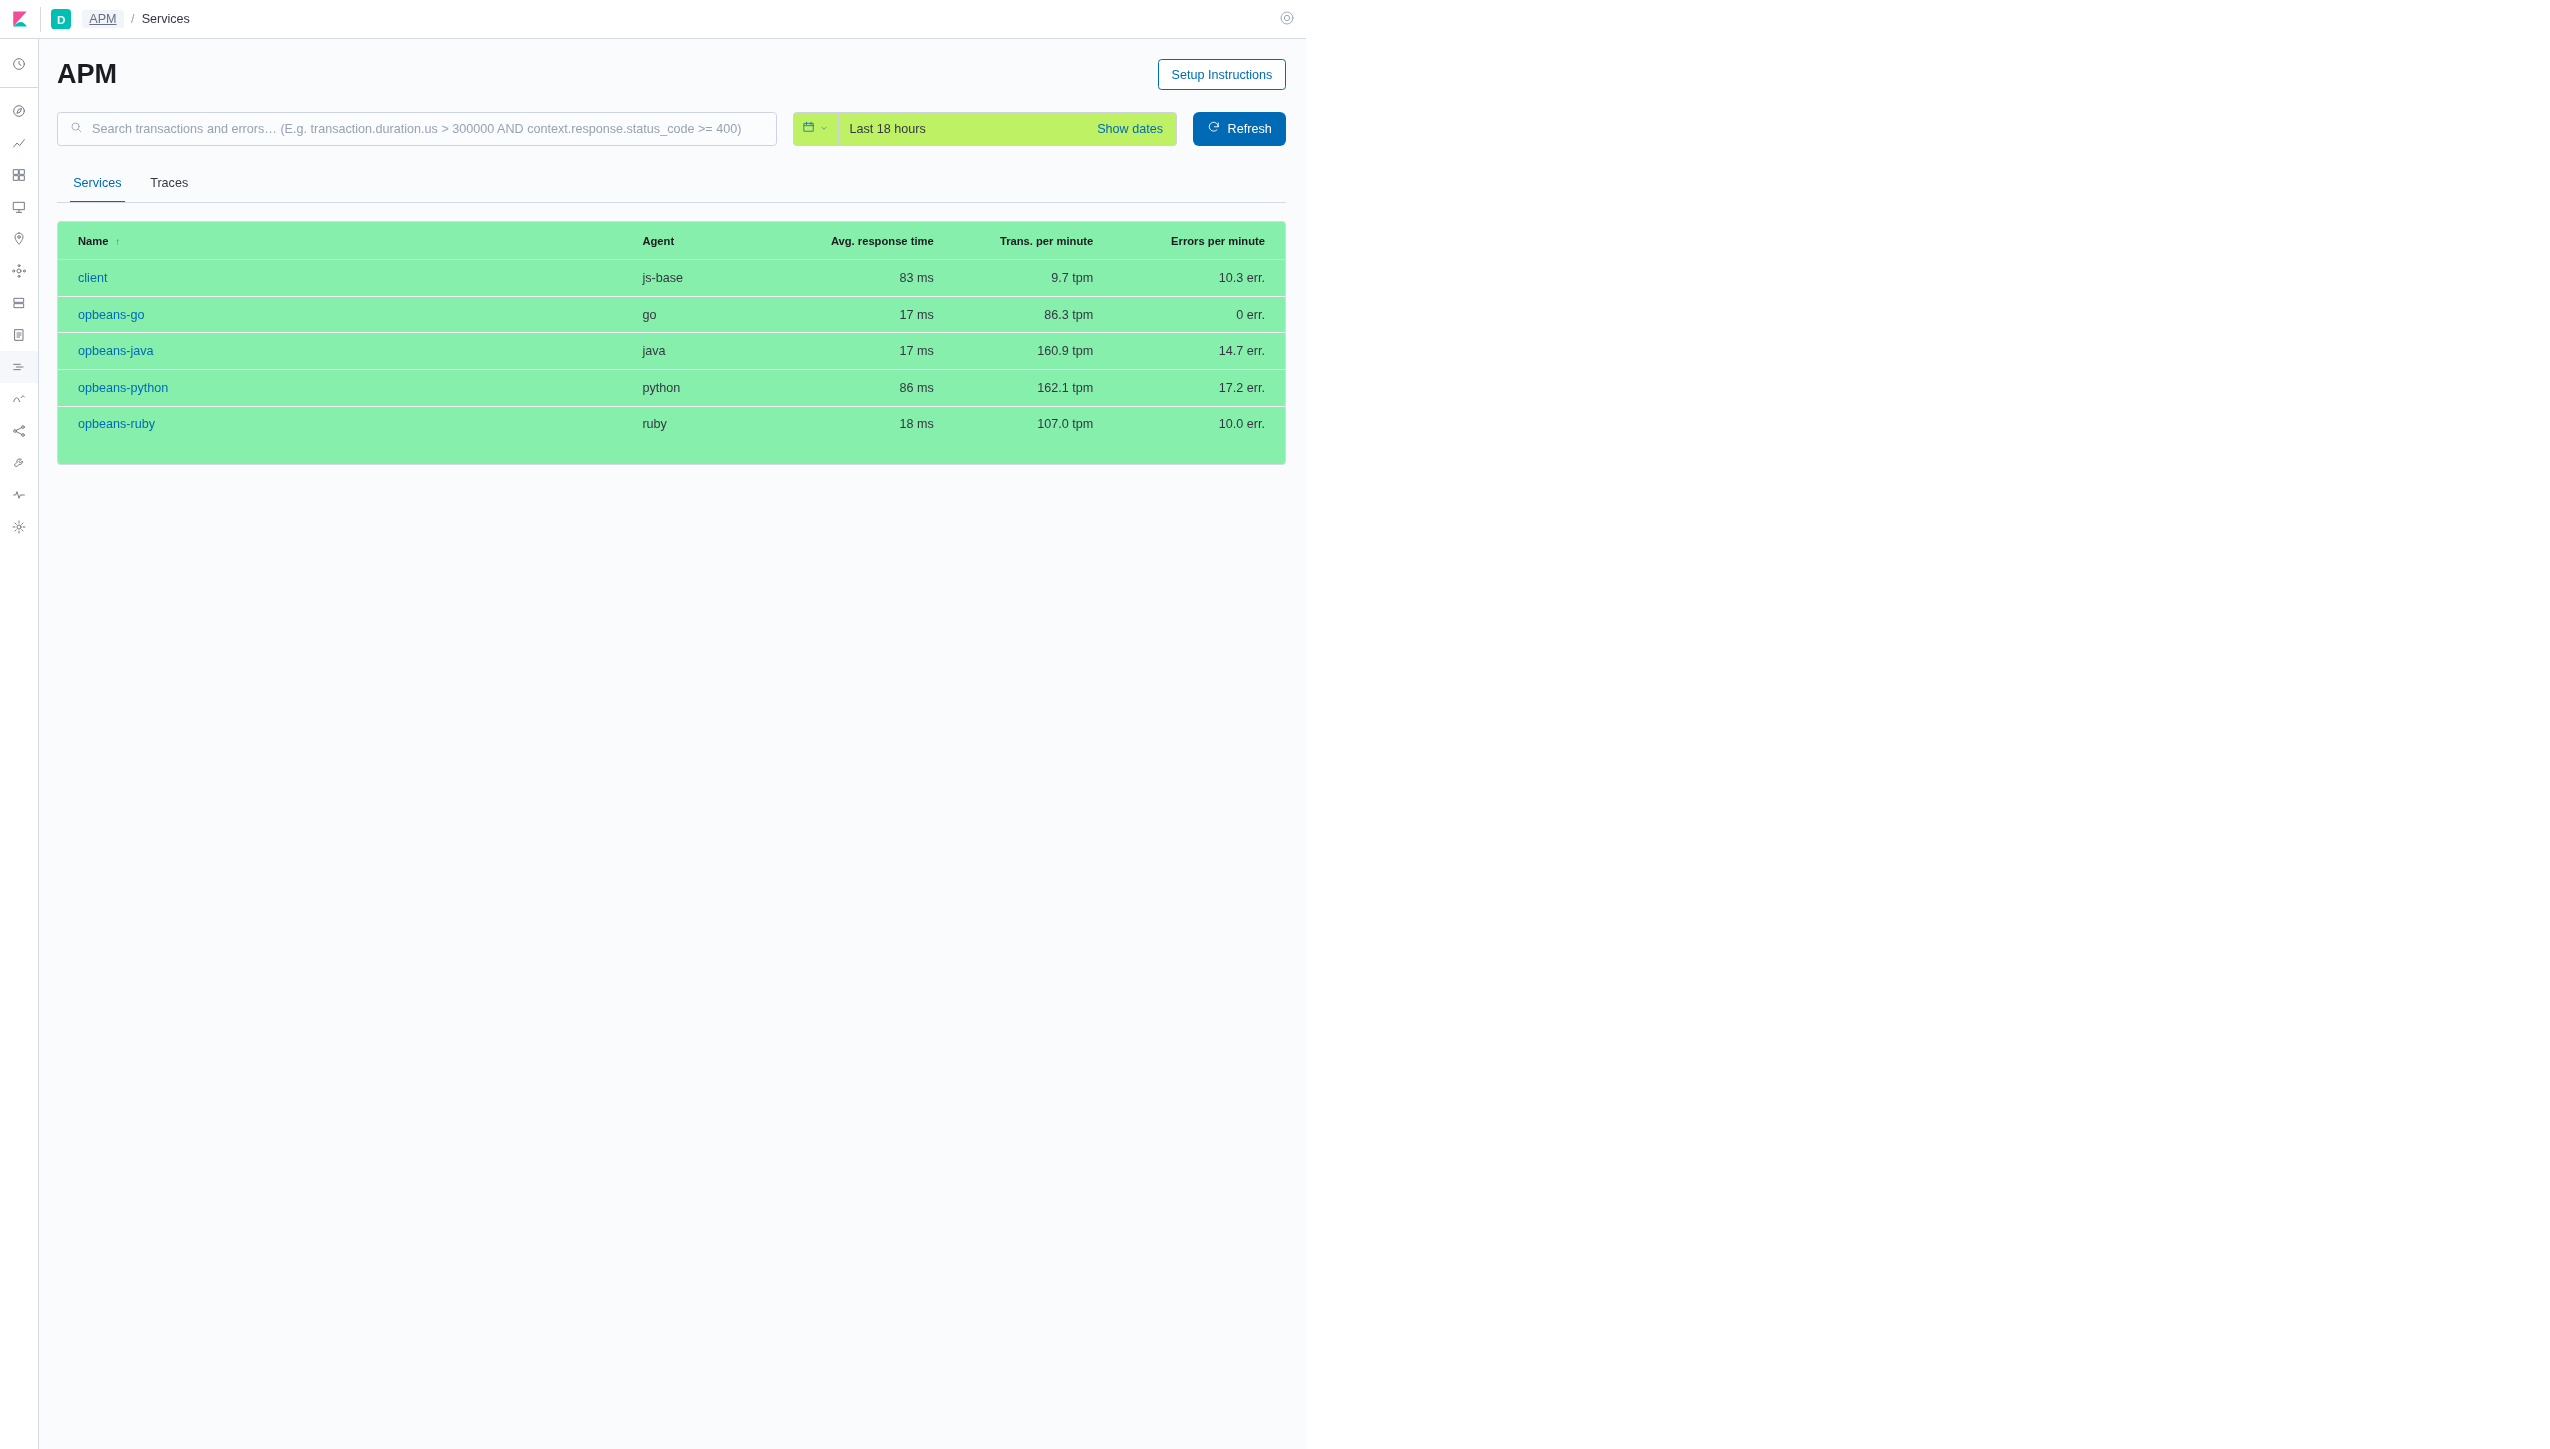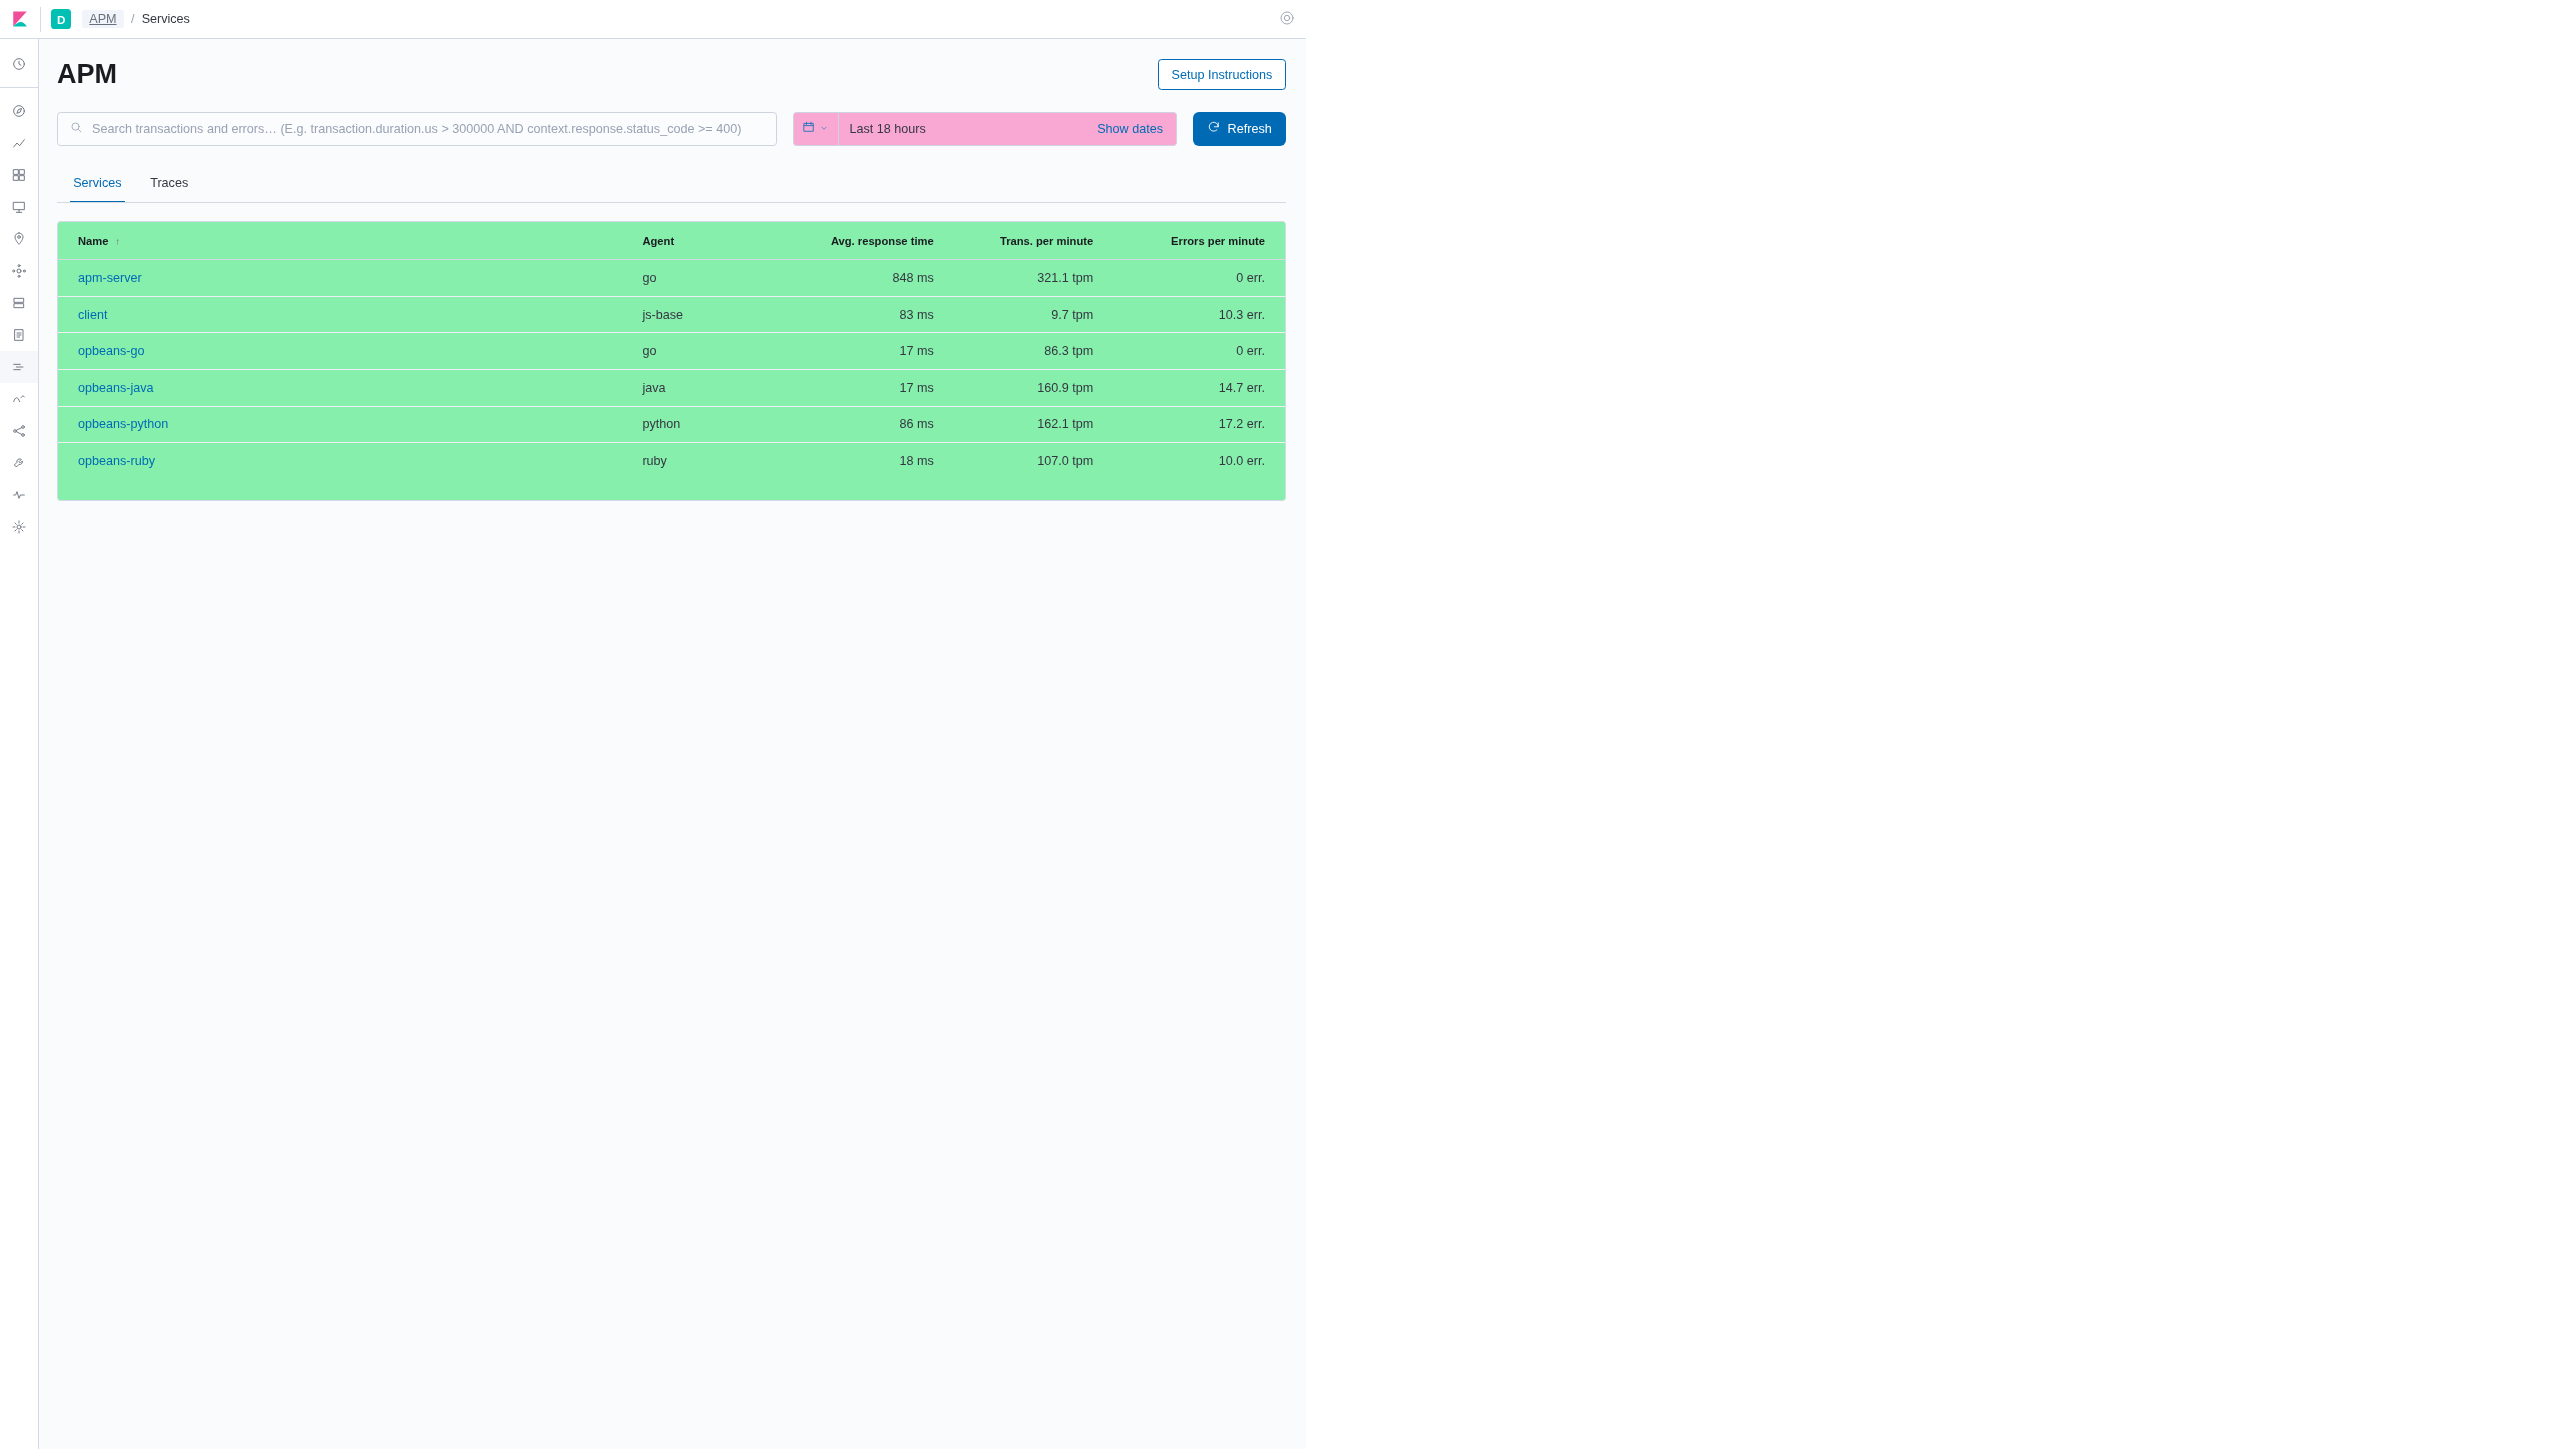--- a/index.html
+++ b/index.html
@@ -73,21 +73,21 @@
     border:0.9px solid #cdd3df; border-radius:3.6px; background:#fbfcfd;
     padding:0 10.8px; height:34px;
   }
   .search-box input {
     border:none; outline:none; background:transparent; flex:1;
     font-size:12.6px; color:#343741;
   }
   .search-box input::placeholder { color:#98a2b3; }
   .datepicker {
     display:flex; align-items:center; border:0.9px solid #cdd3df;
-    border-radius:3.6px; background:#f9a8d4; height:34px; width:384px;
+    border-radius:3.6px; background:#bef264; height:34px; width:384px;
   }
   .dp-btn { width:45px; display:flex; align-items:center; justify-content:center;
     gap:3.6px; border-right:0.9px solid #cdd3df; color:#006bb4; height:100%;}
   .dp-range { flex:1; padding:0 10.8px; color:#343741; }
   .dp-showdates { color:#006bb4; padding:0 12.6px; font-size:12.6px;}
   .btn-primary {
     background:#006bb4; color:#fff; border:none; border-radius:6px;
     padding:0 14.3px; height:34px; font-size:12.6px; display:flex;
     align-items:center; gap:7.2px; cursor:pointer;
   }
@@ -298,27 +298,20 @@
                 <span class="sort-icon">↑</span>
               </th>
               <th style="width:13%;">Agent</th>
               <th class="right" style="width:14%;">Avg. response time</th>
               <th class="right" style="width:13%;">Trans. per minute</th>
               <th class="right" style="width:14%;">Errors per minute</th>
             </tr>
           </thead>
           <tbody id="services-tbody">
               <tr>
-                <td><span class="svc-link">apm-server</span></td>
-                <td>go</td>
-                <td class="right">848 ms</td>
-                <td class="right">321.1 tpm</td>
-                <td class="right">0 err.</td>
-              </tr>
-              <tr>
                 <td><span class="svc-link">client</span></td>
                 <td>js-base</td>
                 <td class="right">83 ms</td>
                 <td class="right">9.7 tpm</td>
                 <td class="right">10.3 err.</td>
               </tr>
               <tr>
                 <td><span class="svc-link">opbeans-go</span></td>
                 <td>go</td>
                 <td class="right">17 ms</td>

